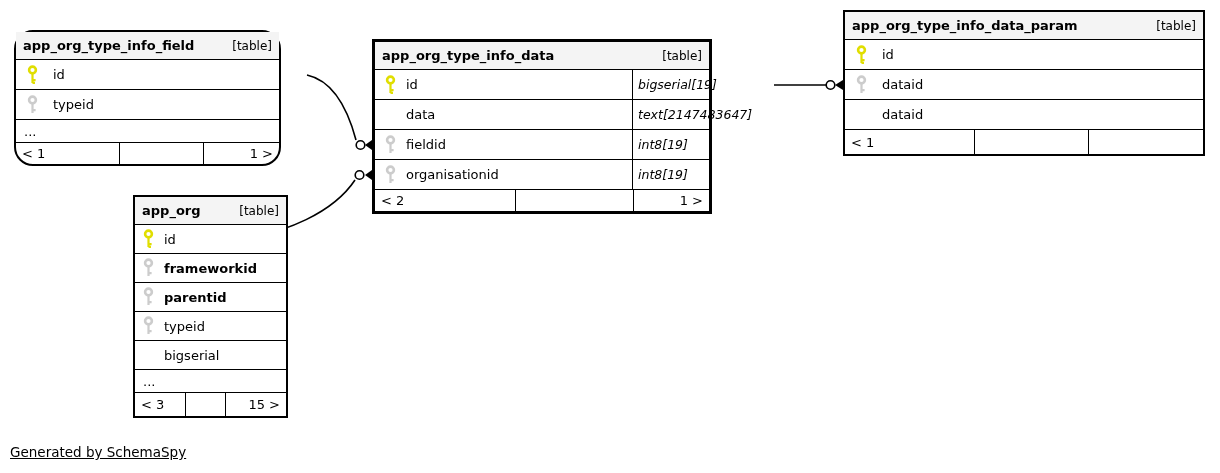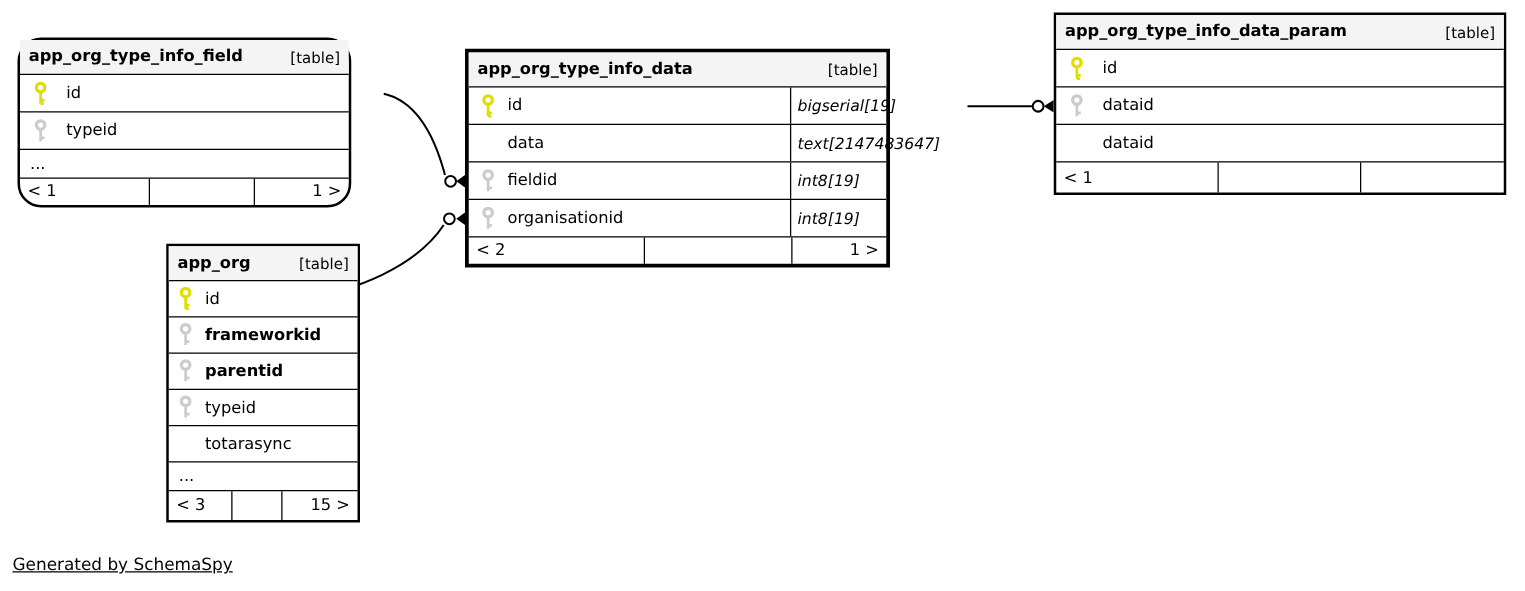--- a/index.html
+++ b/index.html
@@ -226,21 +226,21 @@
       <span class="ic tight">
         <svg width="13" height="20" viewBox="0 0 13 20">
             <circle cx="6.5" cy="5" r="3.4" fill="none" stroke="#cccccc" stroke-width="2.6"></circle>
             <path d="M6.5,8.4 V18 M6.5,15.2 H9.6" stroke="#cccccc" stroke-width="2.2" fill="none"></path>
           </svg>
       </span>
       <span class="cname">typeid</span>
     </div>
     <div class="row row29" style="padding-left:7px;">
       <span class="ic tight"></span>
-      <span class="cname">totarasync</span>
+      <span class="cname">bigserial</span>
     </div>
     <div class="ellipsisrow">...</div>
     <div class="tfoot" style="height:23px;">
       <span class="fc" style="width:50px;">&lt; 3</span>
       <span class="fc mid" style="width:41px;"></span>
       <span class="fc last">15 &gt;</span>
     </div>
   </div>
 
   <div class="note">Generated by SchemaSpy</div>

